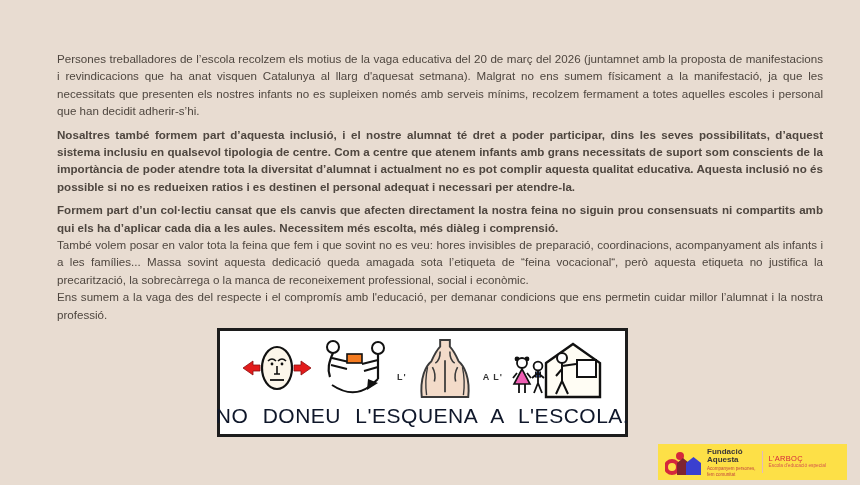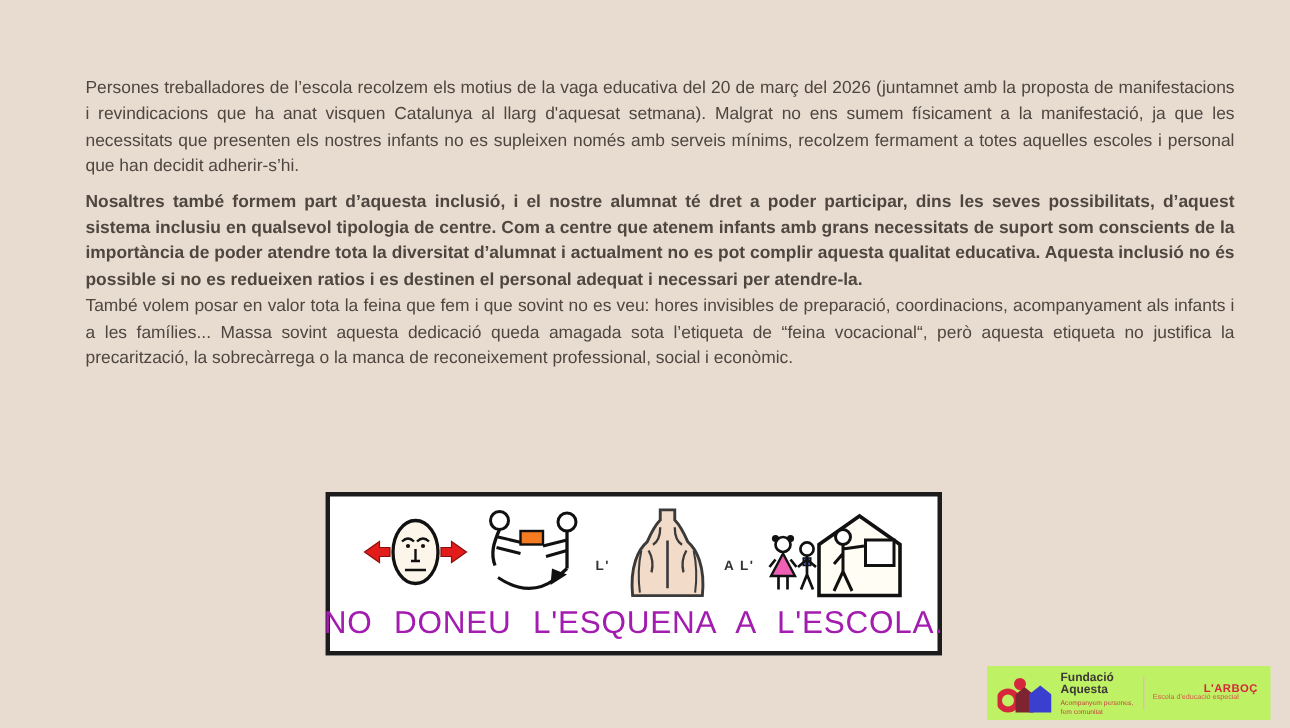--- a/index.html
+++ b/index.html
@@ -28,47 +28,49 @@
   .picto-row{
     height:66px;display:flex;align-items:center;justify-content:center;
     gap:7px;margin-top:4px;
   }
   .picto-row svg{display:block;}
   .connector{
     font-size:9px;color:#333;font-weight:bold;align-self:center;
     margin-top:18px;letter-spacing:1px;
   }
   .caption{
-    font-size:21px;color:#a21caf;letter-spacing:0.5px;word-spacing:8px;
+    font-size:21px;color:#0f172a;letter-spacing:0.5px;word-spacing:8px;
     margin-top:3px;white-space:nowrap;
   }
 
   
   .logo-box{
     position:absolute;left:658px;top:444px;width:189px;height:36px;
-    box-sizing:border-box;background:#bef264;
+    box-sizing:border-box;background:#fde047;
     display:flex;align-items:center;padding:0 7px;gap:6px;
   }
   .logo-org{display:flex;flex-direction:column;line-height:1;}
   .org-name span{display:block;font-weight:bold;font-size:8px;color:#3e3838;line-height:8.5px;}
   .tagline span{display:block;font-size:4.5px;color:#c2453f;line-height:5px;margin-top:1px;}
   .logo-divider{width:1px;height:22px;background:#e3b9bc;}
   .logo-school{display:flex;flex-direction:column;line-height:1;}
-  .school-name{font-weight:bold;font-size:7.5px;color:#d5283c;letter-spacing:0.3px;margin-left:34px;}
+  .school-name{font-weight:normal;font-size:7.5px;color:#d5283c;letter-spacing:0.3px;}
   .school-sub{font-size:4.8px;color:#d5564d;margin-top:2px;}
 </style>
 </head>
 <body>
 
 <div class="page">
 
   <div class="article">
     <p>Persones treballadores de l’escola recolzem els motius de la vaga educativa del 20 de març del 2026 (juntamnet amb la proposta de manifestacions i revindicacions que ha anat visquen Catalunya al llarg d'aquesat setmana). Malgrat no ens sumem físicament a la manifestació, ja que les necessitats que presenten els nostres infants no es supleixen només amb serveis mínims, recolzem fermament a totes aquelles escoles i personal que han decidit adherir-s’hi.</p>
     <p class="gap">Nosaltres també formem part d’aquesta inclusió, i el nostre alumnat té dret a poder participar, dins les seves possibilitats, d’aquest sistema inclusiu en qualsevol tipologia de centre. Com a centre que atenem infants amb grans necessitats de suport som conscients de la importància de poder atendre tota la diversitat d’alumnat i actualment no es pot complir aquesta qualitat educativa. Aquesta inclusió no és possible si no es redueixen ratios i es destinen el personal adequat i necessari per atendre-la.</p>
+    <p class="gap">Formem part d’un col·lectiu cansat que els canvis que afecten directament la nostra feina no siguin prou consensuats ni compartits amb qui els ha d’aplicar cada dia a les aules. Necessitem més escolta, més diàleg i comprensió.</p>
     <p>També volem posar en valor tota la feina que fem i que sovint no es veu: hores invisibles de preparació, coordinacions, acompanyament als infants i a les famílies... Massa sovint aquesta dedicació queda amagada sota l’etiqueta de “feina vocacional“, però aquesta etiqueta no justifica la precarització, la sobrecàrrega o la manca de reconeixement professional, social i econòmic.</p>
+    <p>Ens sumem a la vaga des del respecte i el compromís amb l'educació, per demanar condicions que ens permetin cuidar millor l’alumnat i la nostra professió.</p>
   </div>
 
   <div class="banner">
     <div class="picto-row">
 
       <svg width="72" height="58" viewBox="0 0 72 58">
         <ellipse cx="36" cy="29" rx="15" ry="21" fill="#fcf6ea" stroke="#111" stroke-width="2.2"></ellipse>
         <path d="M27 22 q4 -4 8 0" fill="none" stroke="#111" stroke-width="1.6"></path>
         <path d="M37 22 q4 -4 8 0" fill="none" stroke="#111" stroke-width="1.6"></path>
         <circle cx="31" cy="25" r="1.4" fill="#111"></circle>

